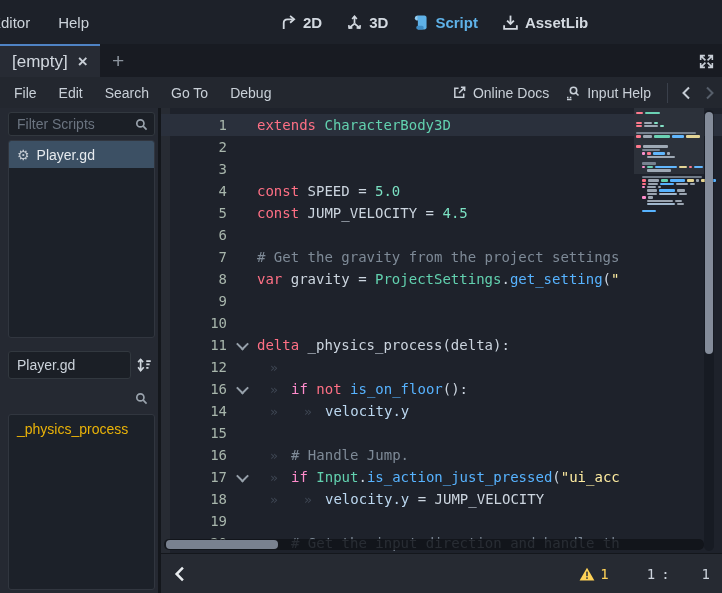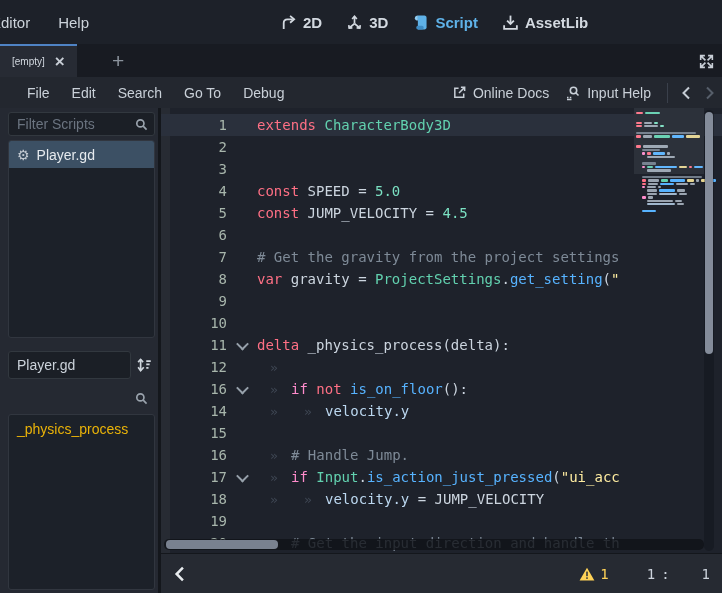--- a/index.html
+++ b/index.html
@@ -14,29 +14,29 @@
   .top-menu.clipped{margin-left:-23px;}
   .workspaces{position:absolute;left:280px;top:0;height:44px;display:flex;align-items:center;gap:24px;}
   .ws{display:flex;align-items:center;gap:6px;font-size:15px;font-weight:700;color:#d3d9e0;}
   .ws.active{color:#5fb2e8;}
   .icon16{width:17px;height:17px;display:block;}
 
   
   .tabstrip{position:absolute;left:0;top:44px;width:722px;height:33px;background:#181b22;}
   .tab{position:absolute;left:0;top:0;height:33px;display:flex;align-items:center;gap:10px;
        padding:0 12px;background:#272b34;border-top:2px solid #4f83c4;}
-  .tab-label{font-size:10px;color:#d2d8df;}
+  .tab-label{font-size:17px;color:#d2d8df;}
   .tab-close{font-size:17px;line-height:1;color:#c8ced6;font-weight:700;cursor:default;}
   .tab-add{position:absolute;left:106px;top:0;height:33px;display:flex;align-items:center;
            font-size:21px;color:#8b939d;padding:0 6px;}
   .expand-btn{position:absolute;right:6px;top:7px;width:20px;height:20px;display:flex;align-items:center;justify-content:center;}
 
   
   .menubar{position:absolute;left:0;top:77px;width:722px;height:31px;background:#23272f;
-           display:flex;align-items:center;padding-left:16px;}
+           display:flex;align-items:center;padding-left:3px;}
   .menu-item{padding:0 11px;font-size:14px;color:#c9d0d8;white-space:nowrap;}
   .menubar-right{margin-left:auto;display:flex;align-items:center;}
   .docs-btn{display:flex;align-items:center;gap:6px;font-size:14px;color:#c9d0d8;margin-right:16px;white-space:nowrap;}
   .vsep{width:1px;height:20px;background:#3a404b;margin:0 6px 0 0;}
   .nav-chev{width:24px;height:24px;display:flex;align-items:center;justify-content:center;}
 
   
   .main{position:absolute;left:0;top:108px;width:722px;height:485px;}
   .sidebar{position:absolute;left:0;top:0;width:158px;height:485px;background:#252932;}
   .side-input{position:absolute;left:8px;width:147px;height:24px;background:#1b1f26;border:1px solid #32383f;

